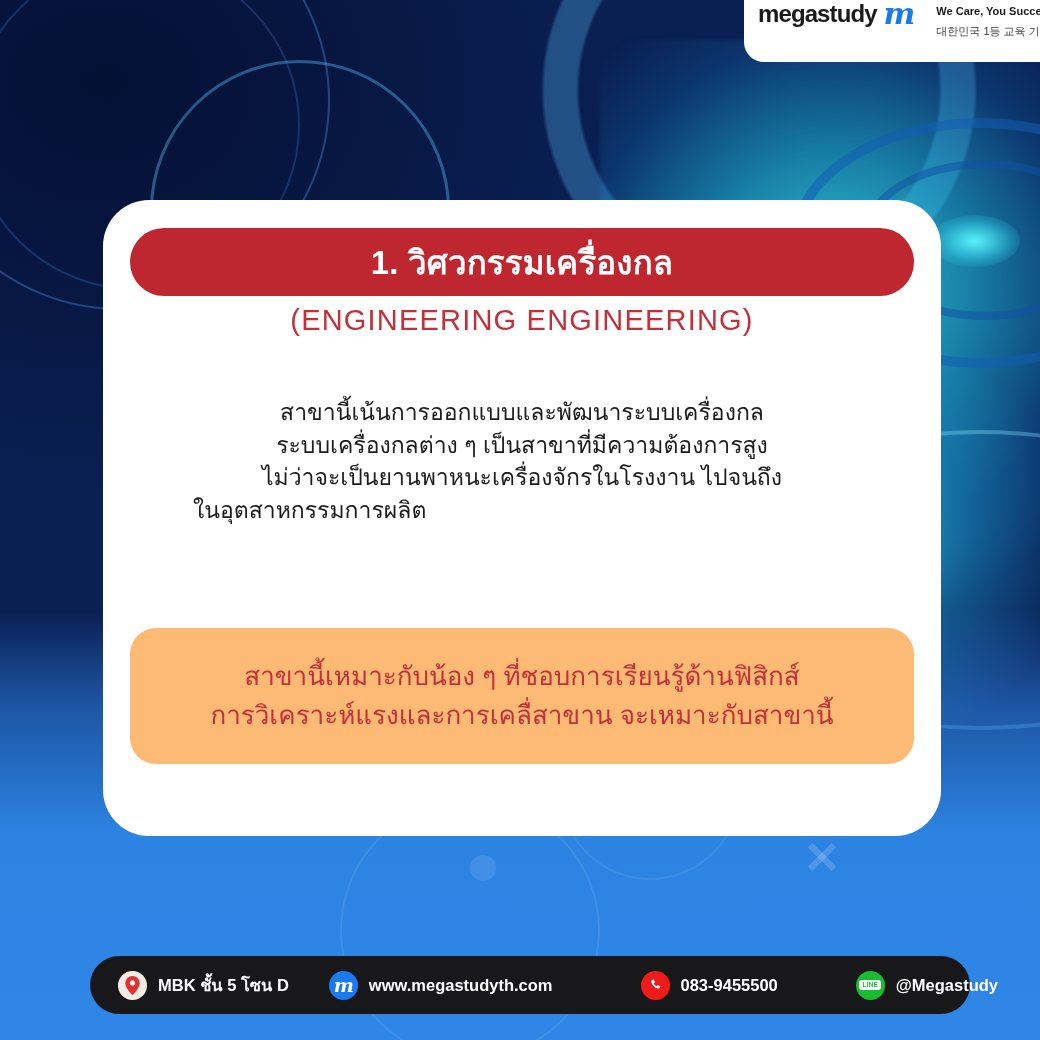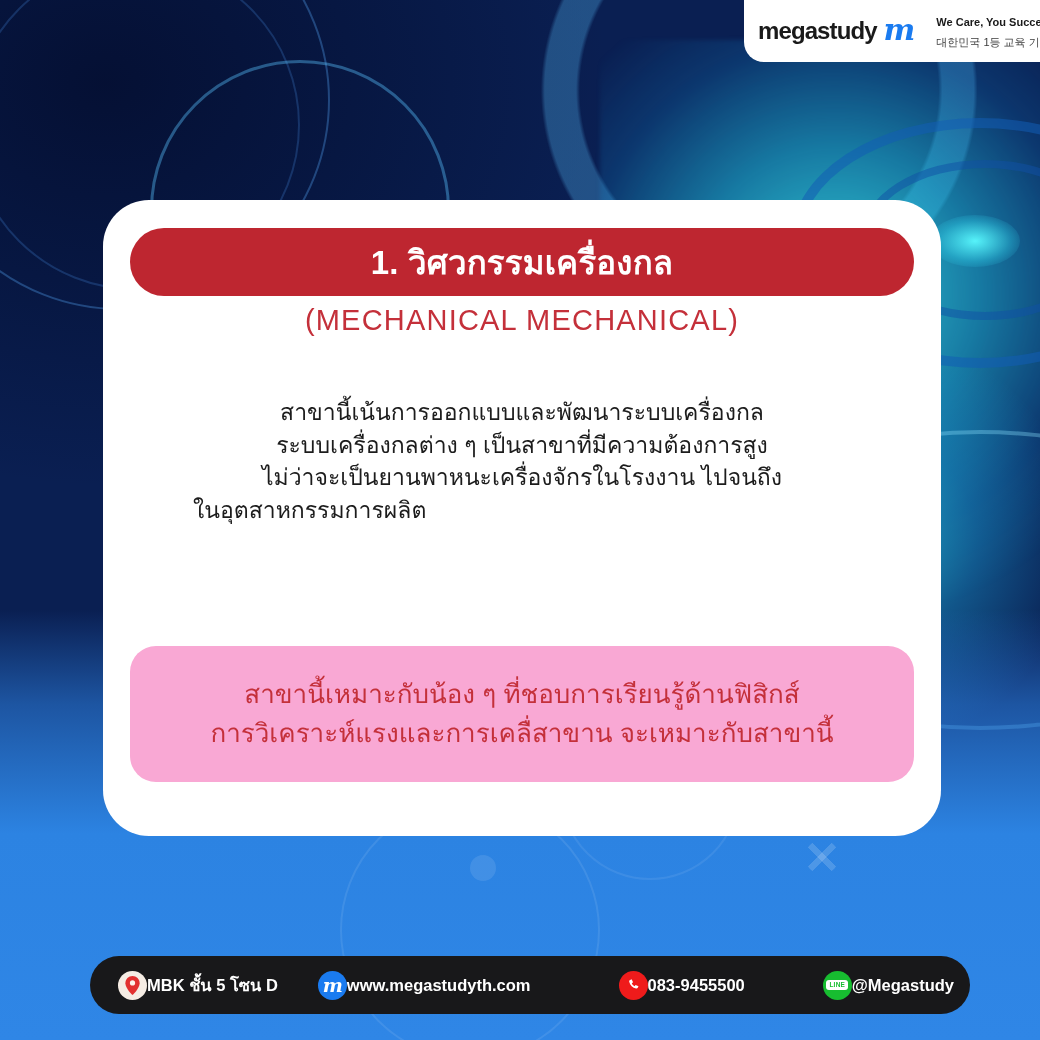--- a/index.html
+++ b/index.html
@@ -61,21 +61,21 @@
         rgba(120,215,255,0.55) 0deg 5deg,
         rgba(120,215,255,0) 5deg 11deg);
     -webkit-mask:radial-gradient(circle, transparent 0 62%, #000 62% 100%);
             mask:radial-gradient(circle, transparent 0 62%, #000 62% 100%);
   }
 
   
   #logo-plate {
     position:absolute; top:0; right:0; width:296px; height:62px;
     background:#ffffff; border-bottom-left-radius:20px; z-index:6;
-    display:flex; align-items:center; padding-left:14px; gap:7px;
+    display:flex; align-items:flex-start; padding-left:14px; gap:7px;
   }
   #logo-word { font-size:24px; font-weight:700; letter-spacing:-0.9px; color:#1a1a1a; }
   #logo-mark {
     font-family:"DejaVu Serif", serif; font-style:italic; font-weight:700;
     font-size:30px; color:#1a7bf0; letter-spacing:-2px; line-height:1;
     position:relative; top:-1px;
   }
   #logo-div { width:1px; height:30px; background:#b9bdc4; margin:0 7px 0 2px; }
   .logo-tag { line-height:1.25; }
   #logo-tag-en { font-size:11px; font-weight:700; color:#1a1a1a; white-space:nowrap; }
@@ -105,33 +105,33 @@
     position:absolute; left:52px; right:52px; top:196px;
     text-align:center; color:#1c1c1c; font-size:23px; line-height:1.42;
     font-weight:400;
   }
   #body-text .ln { display:block; }
   #body-text .ln.first { text-indent:0; }
   #body-text .ln.last { text-align:left; padding-left:38px; }
   #body-text .ln.l3 { text-align:center; }
 
   #note-box {
-    position:absolute; left:27px; top:446px; width:784px; height:136px;
-    background:#f9a8d4; border-radius:26px;
+    position:absolute; left:27px; top:428px; width:784px; height:136px;
+    background:#fdba74; border-radius:26px;
     display:flex; flex-direction:column; align-items:center; justify-content:center;
   }
   #note-box .nl { color:#c4303a; font-size:26px; line-height:1.5; white-space:nowrap; }
 
   
   #footer {
     position:absolute; left:90px; top:956px; width:880px; height:58px;
     background:#18181a; border-radius:29px; z-index:6;
     display:flex; align-items:center;
   }
-  .f-item { display:flex; align-items:center; color:#fff; }
+  .f-item { display:flex; align-items:center; gap:11px; color:#fff; }
   .f-item .f-label { font-size:16.5px; font-weight:700; color:#ffffff; white-space:nowrap; }
   #f-loc   { margin-left:28px; }
   #f-web   { margin-left:40px; }
   #f-phone { margin-left:88px; }
   #f-line  { margin-left:78px; }
 
   .f-ico { width:29px; height:29px; border-radius:50%; display:flex; align-items:center; justify-content:center; flex:0 0 auto; position:relative; }
   #ico-pin  { background:#f5ece4; }
   #ico-web  { background:#1a7bf0; }
   #ico-phone{ background:#ef1b1b; }
@@ -196,21 +196,21 @@
     <span id="logo-tag-ko">대한민국 1등 교육 기업</span>
   </span>
 </div>
 
 <div id="card">
 
   <div id="title-banner">
     <span id="title-text">1. วิศวกรรมเครื่องกล</span>
   </div>
 
-  <div id="subtitle">(MECHANICAL  MECHANICAL)</div>
+  <div id="subtitle">(ENGINEERING  ENGINEERING)</div>
 
   <div id="body-text">
     <span class="ln first">สาขานี้เน้นการออกแบบและพัฒนาระบบเครื่องกล</span>
     <span class="ln l3">ระบบเครื่องกลต่าง ๆ เป็นสาขาที่มีความต้องการสูง</span>
     <span class="ln">ไม่ว่าจะเป็นยานพาหนะเครื่องจักรในโรงงาน ไปจนถึง</span>
     <span class="ln last">ในอุตสาหกรรมการผลิต</span>
   </div>
 
   <div id="note-box">
     <span class="nl">สาขานี้เหมาะกับน้อง ๆ ที่ชอบการเรียนรู้ด้านฟิสิกส์</span>

